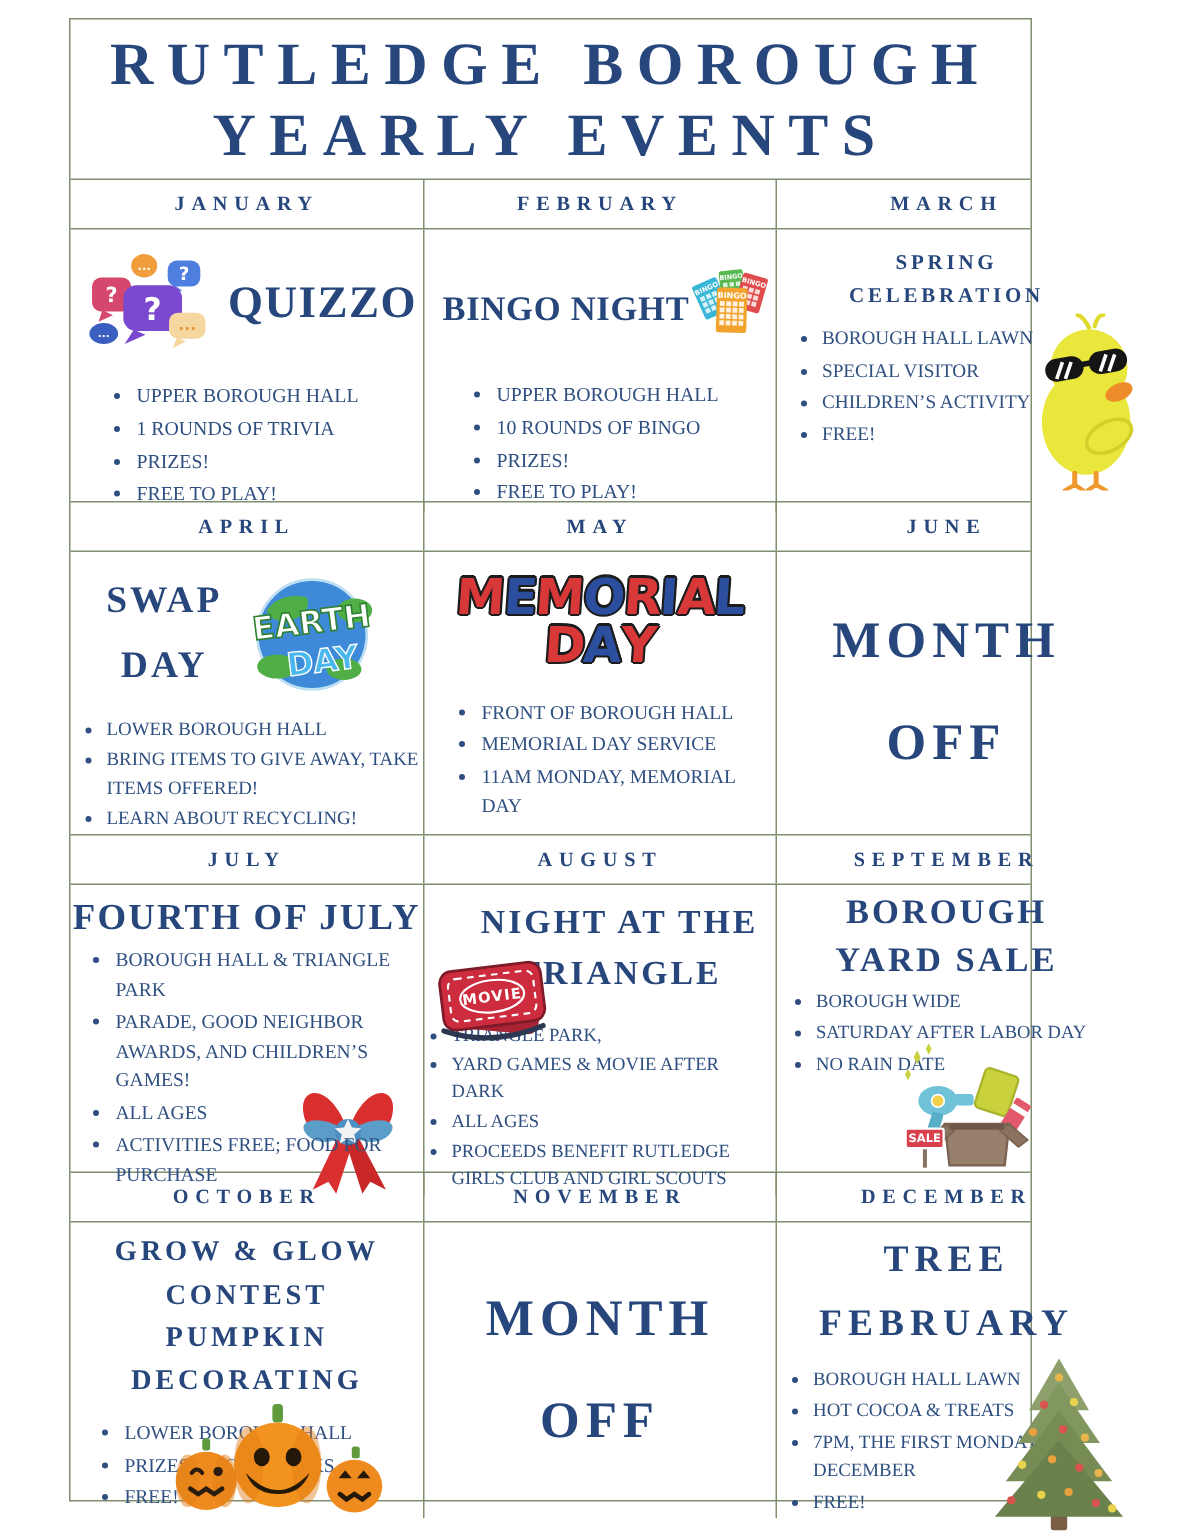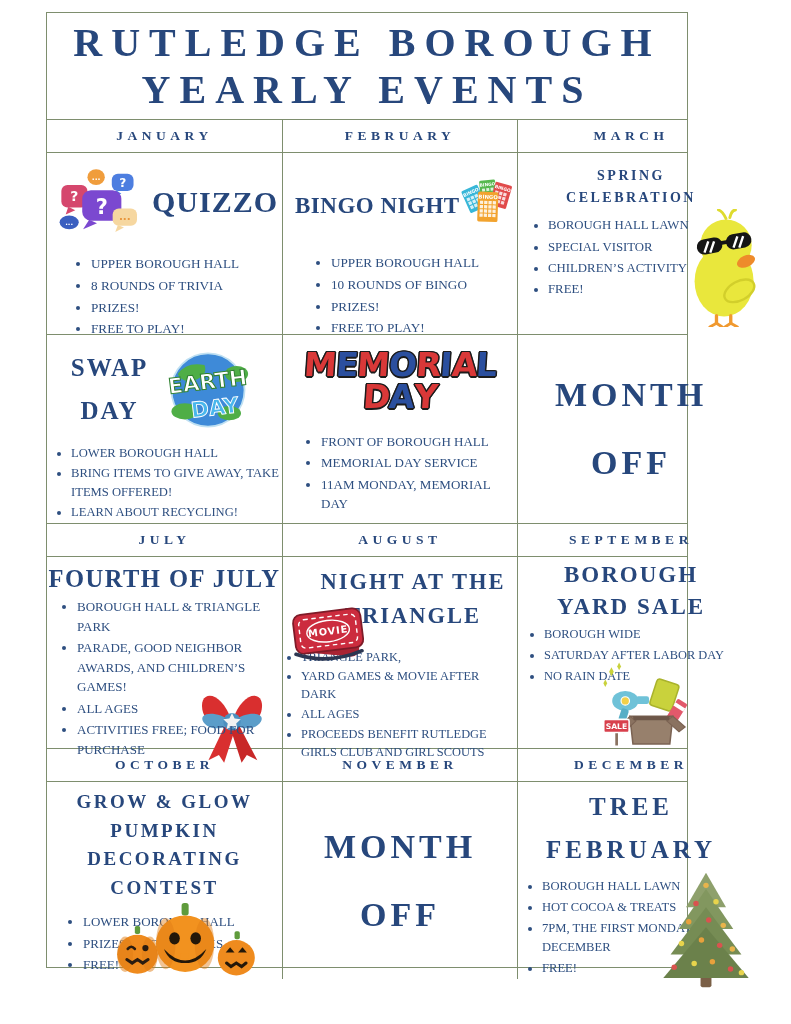--- a/index.html
+++ b/index.html
@@ -125,21 +125,21 @@
           <ellipse cx="14" cy="63" rx="11" ry="8" fill="#3a5fc0"></ellipse>
           <text x="14" y="66" text-anchor="middle" font-size="8" font-weight="bold" fill="#fff">...</text>
           <rect x="64" y="47" width="28" height="20" rx="7" fill="#f6d7a0"></rect>
           <path d="M70 66 l-3 8 10 -5 z" fill="#f6d7a0"></path>
           <text x="78" y="60" text-anchor="middle" font-size="12" font-weight="bold" fill="#e8963c">...</text>
         </svg>
         <div class="event-title title-jan">QUIZZO</div>
       </div>
       <ul class="bullets jan-bullets">
         <li>UPPER BOROUGH HALL</li>
-        <li>8 ROUNDS OF TRIVIA</li>
+        <li>1 ROUNDS OF TRIVIA</li>
         <li>PRIZES!</li>
         <li>FREE TO PLAY!</li>
       </ul>
     </div>
 
     <div class="cell">
       <div class="feb-head">
         <div class="event-title title-feb">BINGO NIGHT</div>
         <svg class="feb-cards" viewBox="0 0 100 94" width="92" height="86">
           <g transform="rotate(-24 28 42)">
@@ -238,20 +238,25 @@
           <rect x="36" y="33" width="8" height="4" fill="#151515"></rect>
           <path d="M18 42 l6 -11 M24 43 l6 -11 M49 42 l6 -11 M55 43 l6 -11" stroke="#fff" stroke-width="2.5"></path>
         </g>
         <ellipse cx="63" cy="55" rx="10" ry="6" fill="#ee8b2b" transform="rotate(-24 63 55)"></ellipse>
         <path d="M32 112 v8 M47 112 v8" stroke="#f0992f" stroke-width="3.5" stroke-linecap="round"></path>
         <path d="M32 120 l-7 4 M32 120 l6 4 M47 120 l-6 4 M47 120 l7 4" stroke="#f0992f" stroke-width="3" stroke-linecap="round"></path>
       </svg>
     </div>
   </div>
 
+  <div class="month-row">
+    <div class="hdr-cell">APRIL</div>
+    <div class="hdr-cell">MAY</div>
+    <div class="hdr-cell">JUNE</div>
+  </div>
 
   <div class="content-row row-c2">
 
     <div class="cell">
       <div class="apr-head">
         <div class="event-title title-apr">
           <div>SWAP</div>
           <div>DAY</div>
         </div>
         <svg viewBox="0 0 112 92" width="100" height="82">
@@ -388,22 +393,22 @@
     <div class="hdr-cell">OCTOBER</div>
     <div class="hdr-cell">NOVEMBER</div>
     <div class="hdr-cell">DECEMBER</div>
   </div>
 
   <div class="content-row row-c4 last">
 
     <div class="cell">
       <div class="event-title title-oct">
         <div>GROW &amp; GLOW</div>
+        <div>CONTEST</div>
         <div>PUMPKIN DECORATING</div>
-        <div>CONTEST</div>
       </div>
       <ul class="bullets oct-bullets">
         <li>LOWER BOROUGH HALL</li>
         <li>PRIZES, FOOD, DRINKS</li>
         <li>FREE!</li>
       </ul>
       <svg class="pumpkins" viewBox="0 0 170 86" width="150" height="76">
         <rect x="27" y="26" width="6" height="9" rx="2" fill="#5f9b3c"></rect>
         <ellipse cx="30" cy="58" rx="23" ry="22" fill="#ef8b1e"></ellipse>
         <ellipse cx="16" cy="58" rx="9" ry="20" fill="#e07d15" opacity=".5"></ellipse>

